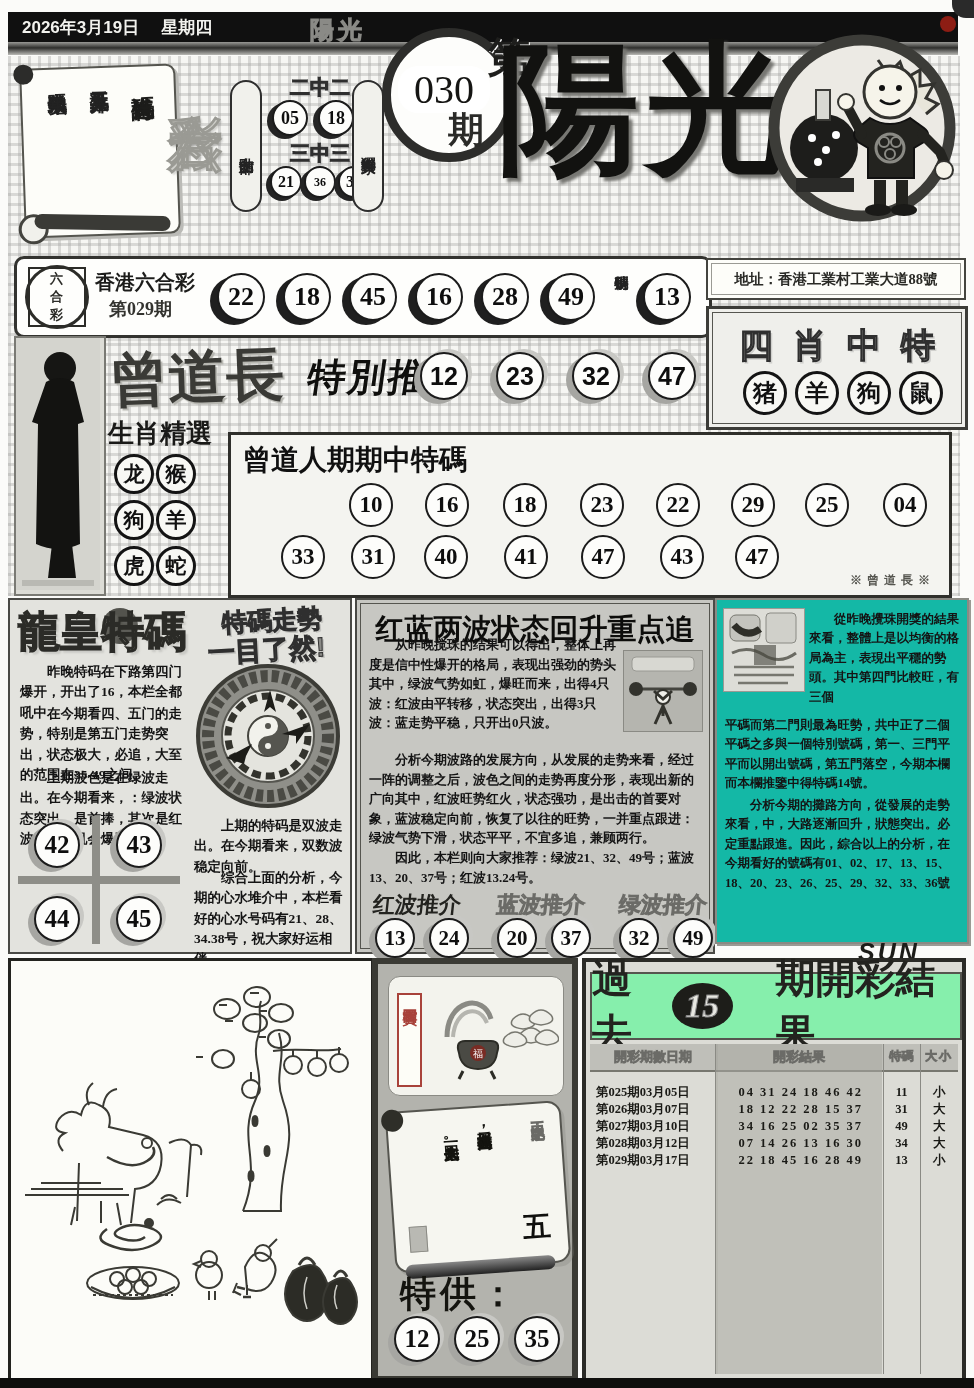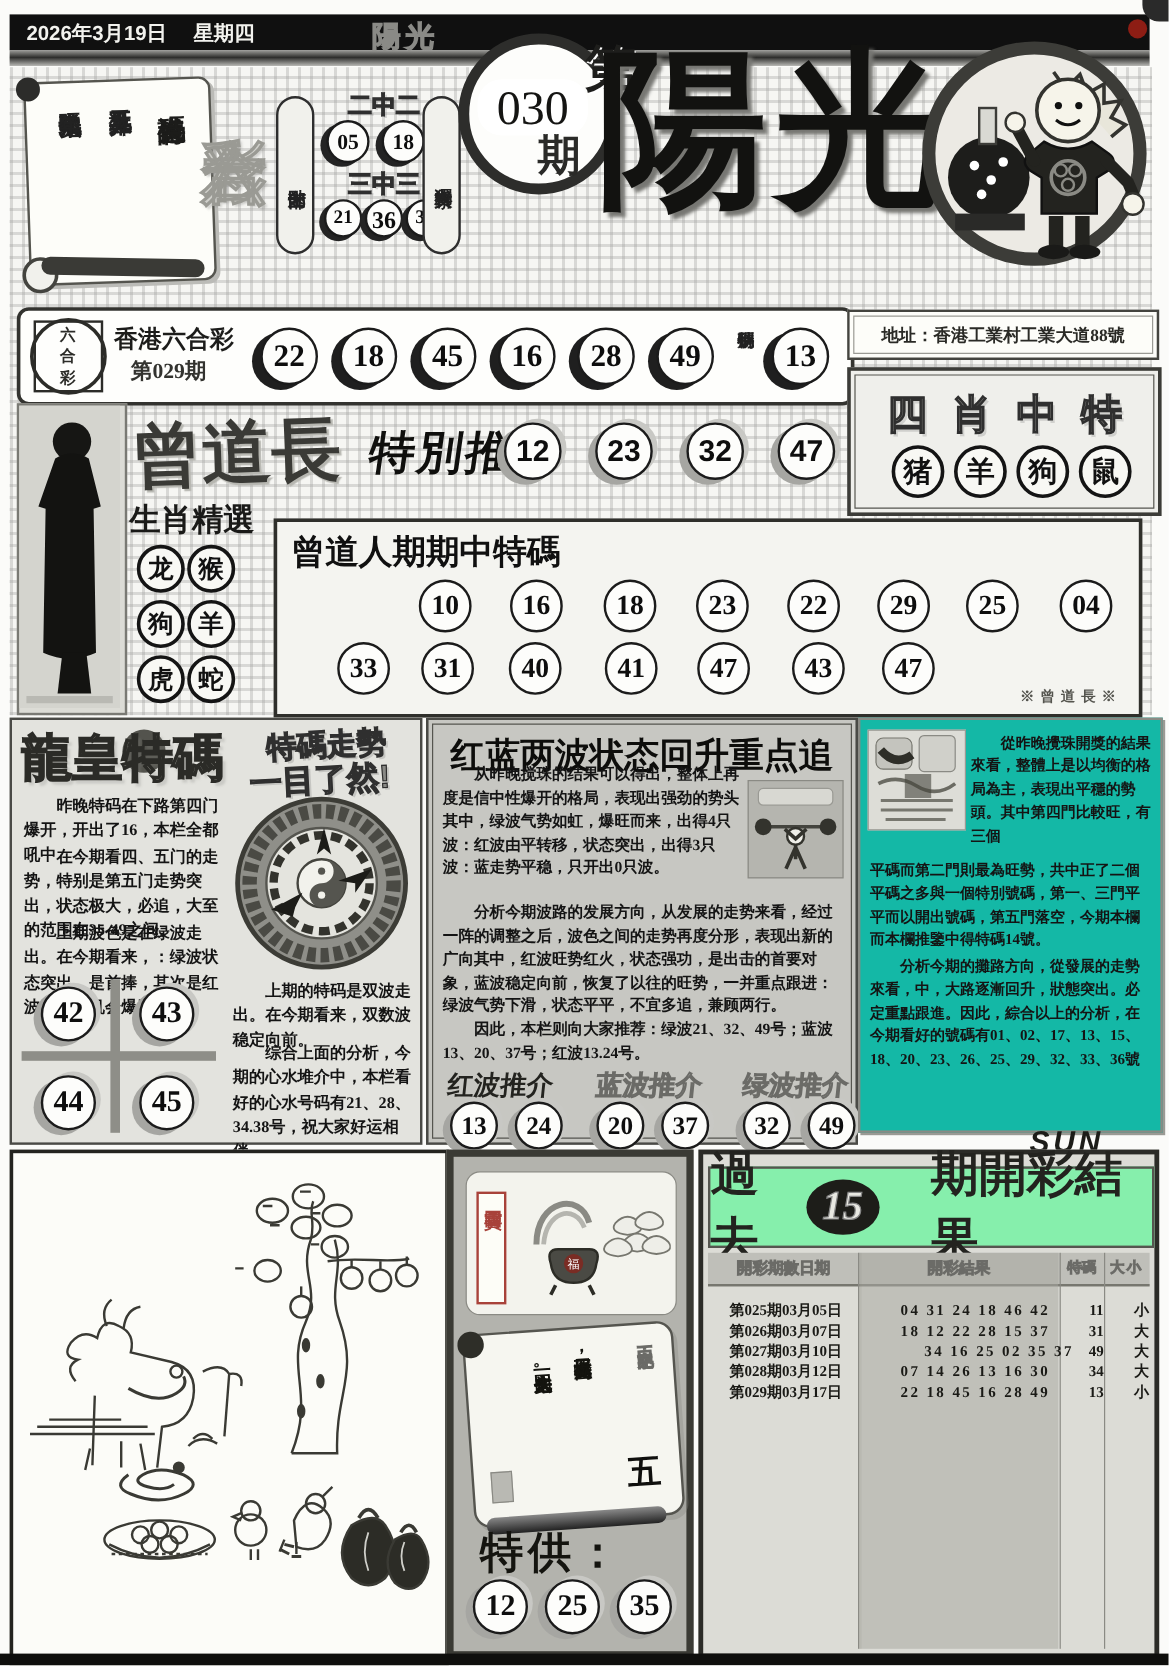--- a/index.html
+++ b/index.html
@@ -63,21 +63,21 @@
   <div class="ball" style="left:272px;top:100px;width:32px;height:32px;font-size:18px;box-shadow:-5px 3px 0 0 #242424;">
     <span>05</span>
     </div>
   <div class="ball" style="left:318px;top:100px;width:32px;height:32px;font-size:18px;box-shadow:-5px 3px 0 0 #242424;">
     <span>18</span>
     </div>
   <div class="abs outline3d" style="left:268px;top:140px;width:104px;text-align:center;font-size:20px;font-weight:900;">三中三</div>
   <div class="ball" style="left:270px;top:166px;width:28px;height:28px;font-size:16px;box-shadow:-4px 3px 0 0 #242424;">
     <span>21</span>
     </div>
-  <div class="ball" style="left:304px;top:166px;width:28px;height:28px;font-size:20px;box-shadow:-4px 3px 0 0 #242424;align-items:flex-end;">
+  <div class="ball" style="left:304px;top:166px;width:28px;height:28px;font-size:12px;box-shadow:-4px 3px 0 0 #242424;">
     <span>36</span>
     </div>
   <div class="ball" style="left:338px;top:166px;width:28px;height:28px;font-size:16px;box-shadow:-4px 3px 0 0 #242424;">
     <span>39</span>
     </div>
   <div class="pill vtext abs" style="left:352px;top:80px;width:28px;height:128px;font-size:15px;">
     <span>獨家資料</span>
   </div>
 
   <div class="abs" style="left:382px;top:28px;width:116px;height:116px;border-radius:50%;border:9px solid #2d2d2b;background:#fdfdfb;"></div>
@@ -484,36 +484,36 @@
     <div style="position:absolute;left:4px;top:82px;width:368px;height:26px;background:#bfbfb9;border-bottom:2px solid #77776f;"></div>
     <div style="position:absolute;left:130px;top:82px;width:166px;height:330px;background:#a9a9a3;opacity:.55;"></div>
     <div style="position:absolute;left:129px;top:82px;width:2px;height:330px;background:#88888220;border-left:1px solid #8a8a84;"></div>
     <div style="position:absolute;left:297px;top:82px;width:1px;height:330px;background:#8a8a84;"></div>
     <div style="position:absolute;left:334px;top:82px;width:1px;height:330px;background:#8a8a84;"></div>
     <div class="hdr-outline" style="position:absolute;left:6px;top:86px;width:122px;text-align:center;font-size:13px;">開彩期數日期</div>
     <div class="hdr-outline" style="position:absolute;left:130px;top:86px;width:166px;text-align:center;font-size:13px;">開彩結果</div>
     <div class="hdr-outline" style="position:absolute;left:297px;top:86px;width:37px;text-align:center;font-size:12px;">特碼</div>
     <div class="hdr-outline" style="position:absolute;left:334px;top:86px;width:38px;text-align:center;font-size:12px;letter-spacing:2px;">大小</div>
 
-    <div class="serif" style="position:absolute;left:16px;top:122px;width:368px;font-size:12.5px;font-weight:700;color:#1a1a16;">
+    <div class="serif" style="position:absolute;left:4px;top:122px;width:368px;font-size:12.5px;font-weight:700;color:#1a1a16;">
       <div style="display:flex;height:17px;align-items:center;">
         <span style="width:124px;padding-left:6px;">第025期03月05日</span>
         <span style="width:166px;text-align:center;letter-spacing:2px;">04 31 24 18 46 42</span>
         <span style="width:38px;text-align:center;">11</span>
         <span style="width:38px;text-align:center;">小</span>
       </div>
       <div style="display:flex;height:17px;align-items:center;">
         <span style="width:124px;padding-left:6px;">第026期03月07日</span>
         <span style="width:166px;text-align:center;letter-spacing:2px;">18 12 22 28 15 37</span>
         <span style="width:38px;text-align:center;">31</span>
         <span style="width:38px;text-align:center;">大</span>
       </div>
       <div style="display:flex;height:17px;align-items:center;">
         <span style="width:124px;padding-left:6px;">第027期03月10日</span>
-        <span style="width:166px;text-align:right;letter-spacing:2px;">34 16 25 02 35 37</span>
+        <span style="width:166px;text-align:center;letter-spacing:2px;">34 16 25 02 35 37</span>
         <span style="width:38px;text-align:center;">49</span>
         <span style="width:38px;text-align:center;">大</span>
       </div>
       <div style="display:flex;height:17px;align-items:center;">
         <span style="width:124px;padding-left:6px;">第028期03月12日</span>
         <span style="width:166px;text-align:center;letter-spacing:2px;">07 14 26 13 16 30</span>
         <span style="width:38px;text-align:center;">34</span>
         <span style="width:38px;text-align:center;">大</span>
       </div>
       <div style="display:flex;height:17px;align-items:center;">

